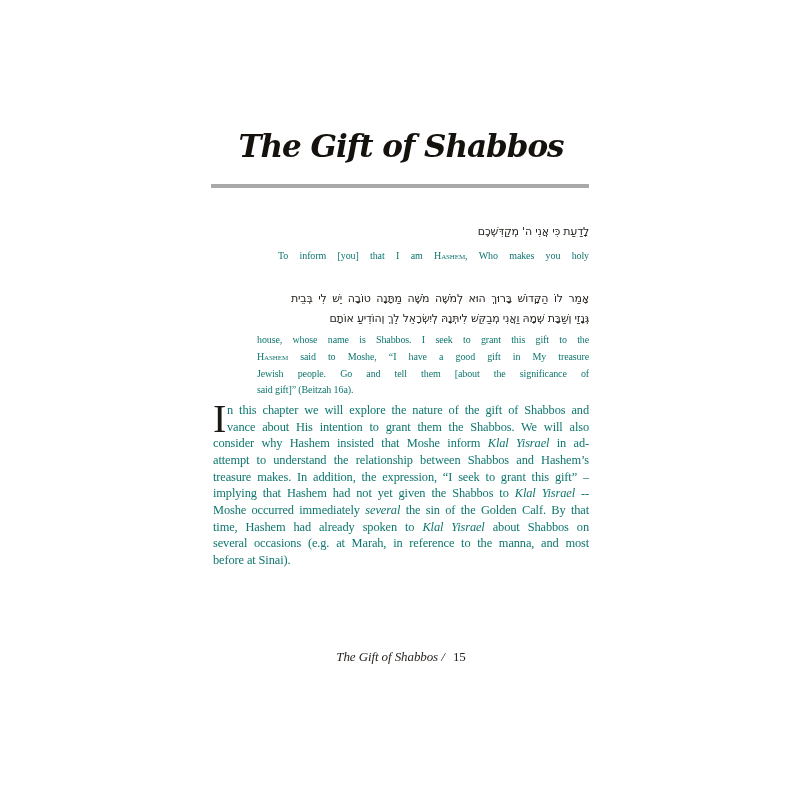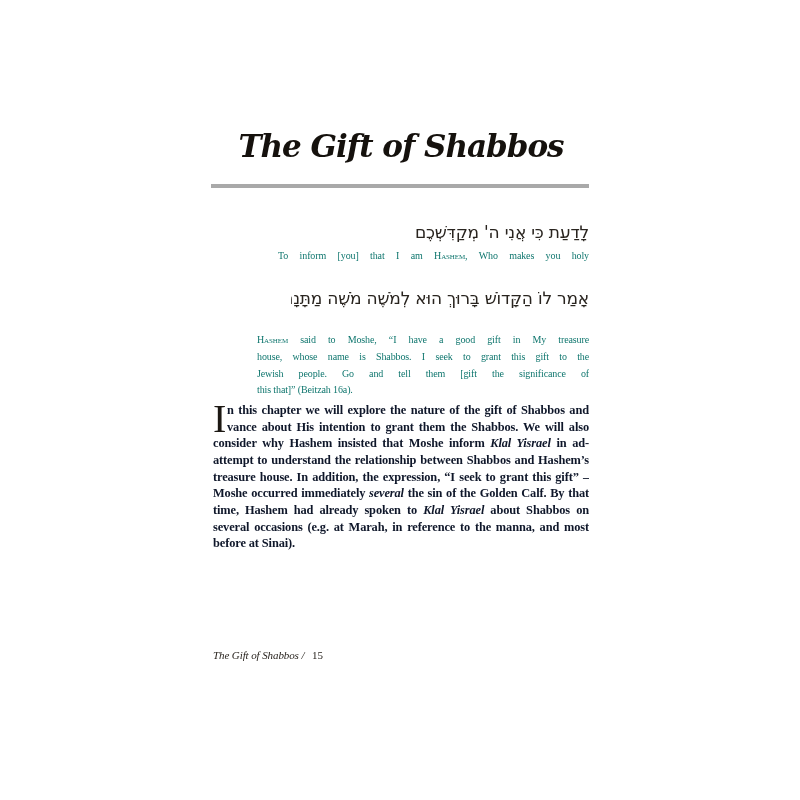--- a/index.html
+++ b/index.html
@@ -28,21 +28,21 @@
 
   .jline {
     text-align: justify; text-align-last: justify;
     white-space: nowrap; overflow: hidden;
   }
   .jline.last { text-align-last: auto; }
 
   .hebrew {
     direction: rtl;
     font-family: "DejaVu Sans", sans-serif;
-    font-size: 17px; letter-spacing: -0.2px;
+    font-size: 11px; letter-spacing: -0.2px;
     color: #29241f;
   }
   .q1-he { position: absolute; top: 222px; right: 0; left: 0; line-height: 20px; text-align: right; }
   .q1-he .jline { text-align-last: auto; }
 
   .equote {
     font-size: 10px; letter-spacing: -0.12px;
     color: #0f766e;
   }
   .q1-en { position: absolute; top: 247px; left: 31px; width: 345px; line-height: 17px; }
@@ -50,33 +50,32 @@
 
   .q2-he { position: absolute; top: 289px; left: 78px; width: 298px; line-height: 19.5px; }
 
   .q2-en { position: absolute; top: 332px; left: 44px; width: 332px; line-height: 16.8px; }
 
   .name { font-variant: small-caps; }
 
   .bodypara { position: absolute; top: 402px; left: 0; width: 376px; }
   .blines {
     font-size: 12.4px; line-height: 16.65px; letter-spacing: -0.12px;
-    color: #0f172a;
-    font-weight: bold;
+    color: #0f766e;
   }
   .blines .jline:nth-child(-n+2) { padding-left: 14px; }
   .dropcap {
     position: absolute; left: 0px; top: 0px;
     font-size: 40px; line-height: 33px; font-weight: normal;
     color: #1c1813;
   }
 
   .footer {
     position: absolute; top: 649px; left: 0; width: 376px;
-    text-align: left; font-size: 11px; letter-spacing: -0.1px;
+    text-align: center; font-size: 13px; letter-spacing: -0.1px;
     color: #29241f;
   }
   .footer .chap { font-style: italic; }
   .footer .pnum { font-style: normal; margin-left: 5px; }
 </style>
 </head>
 <body>
 
 <div class="sheet">
   <div class="col">
@@ -88,37 +87,39 @@
     <div class="hebrew q1-he" dir="rtl">
         <div class="jline last">לָדַעַת כִּי אֲנִי ה' מְקַדִּשְׁכֶם</div>
       </div>
 
     <div class="equote q1-en">
         <div class="jline">To inform [you] that I am <span class="name">Hashem</span>, Who makes you holy</div>
       </div>
 
     <div class="hebrew q2-he" dir="rtl">
         <div class="jline">אָמַר לוֹ הַקָּדוֹשׁ בָּרוּךְ הוּא לְמֹשֶׁה מֹשֶׁה מַתָּנָה טוֹבָה יֵשׁ לִי בְּבֵית</div>
+        <div class="jline last">גְּנָזַי וְשַׁבָּת שְׁמָהּ וַאֲנִי מְבַקֵּשׁ לִיתְּנָהּ לְיִשְׂרָאֵל לֵךְ וְהוֹדִיעַ אוֹתָם</div>
       </div>
 
     <div class="equote q2-en">
+        <div class="jline">house, whose name is Shabbos. I seek to grant this gift to the</div>
         <div class="jline"><span class="name">Hashem</span> said to Moshe, “I have a good gift in My treasure</div>
-        <div class="jline">house, whose name is Shabbos. I seek to grant this gift to the</div>
-        <div class="jline">Jewish people. Go and tell them [gift the significance of</div>
-        <div class="jline last">this that]” (Beitzah 16a).</div>
+        <div class="jline">Jewish people. Go and tell them [about the significance of</div>
+        <div class="jline last">said gift]” (Beitzah 16a).</div>
       </div>
 
     <div class="bodypara">
       <span class="dropcap">I</span>
       <div class="blines">
           <div class="jline">n this chapter we will explore the nature of the gift of Shabbos and</div>
           <div class="jline">vance about His intention to grant them the Shabbos. We will also</div>
           <div class="jline">consider why Hashem insisted that Moshe inform <i>Klal Yisrael</i> in ad-</div>
           <div class="jline">attempt to understand the relationship between Shabbos and Hashem’s</div>
-          <div class="jline">treasure house. In addition, the expression, “I seek to grant this gift” –</div>
+          <div class="jline">treasure makes. In addition, the expression, “I seek to grant this gift” –</div>
+          <div class="jline">implying that Hashem had not yet given the Shabbos to <i>Klal Yisrael</i> --</div>
           <div class="jline">Moshe occurred immediately <i>several</i> the sin of the Golden Calf. By that</div>
           <div class="jline">time, Hashem had already spoken to <i>Klal Yisrael</i> about Shabbos on</div>
           <div class="jline">several occasions (e.g. at Marah, in reference to the manna, and most</div>
           <div class="jline last">before at Sinai).</div>
         </div>
     </div>
 
     <div class="footer">
       <span class="chap">The Gift of Shabbos /</span>
       <span class="pnum">15</span>

